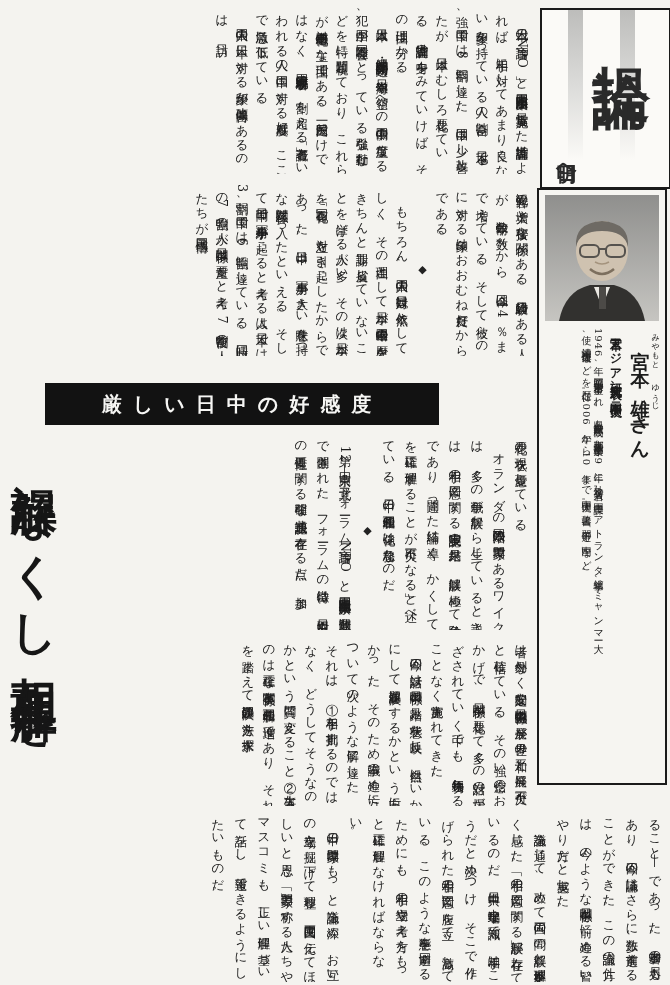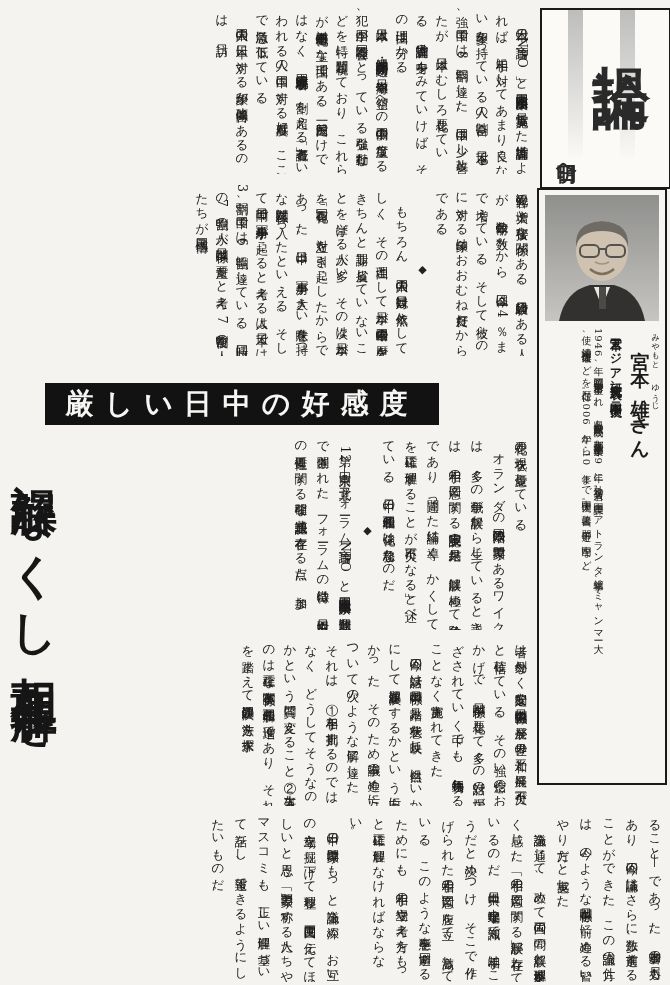--- a/index.html
+++ b/index.html
@@ -44,21 +44,21 @@
   .profile-name{ font-size:19px; font-weight:bold; height:200px; letter-spacing:3px; margin:0 2px 0 4px; }
   .profile-name rt{ font-size:8px; font-weight:normal; letter-spacing:0; }
   .profile-role{ font-size:12px; font-weight:bold; height:440px; letter-spacing:1px; margin:0 3px 0 3px; }
   .profile-bio{ font-size:10px; height:320px; line-height:12px; letter-spacing:1px; margin:0; color:#222; }
 
   
   .section-headline{
     position:absolute; left:45px; top:383px; width:394px; height:42px;
     background:#121212; color:#f6f6f4;
     font-family:"DejaVu Sans","Liberation Sans",sans-serif;
-    font-weight:bold; font-size:28px; letter-spacing:11px;
+    font-weight:bold; font-size:20px; letter-spacing:11px;
     display:flex; align-items:center; justify-content:center;
   }
 
   
   .main-headline{
     position:absolute; left:2px; top:448px; width:64px; height:537px;
     font-size:46px; font-weight:bold; letter-spacing:7px; color:#161616;
     font-family:"DejaVu Serif","Liberation Serif",serif;
   }
 </style>

